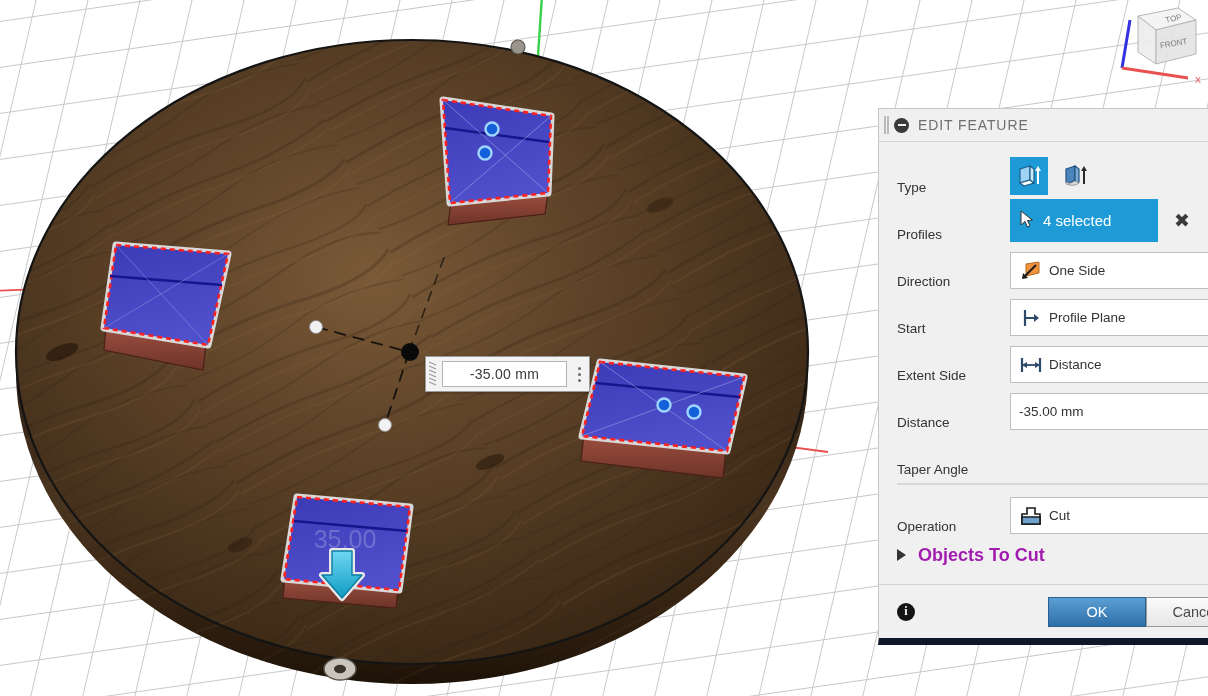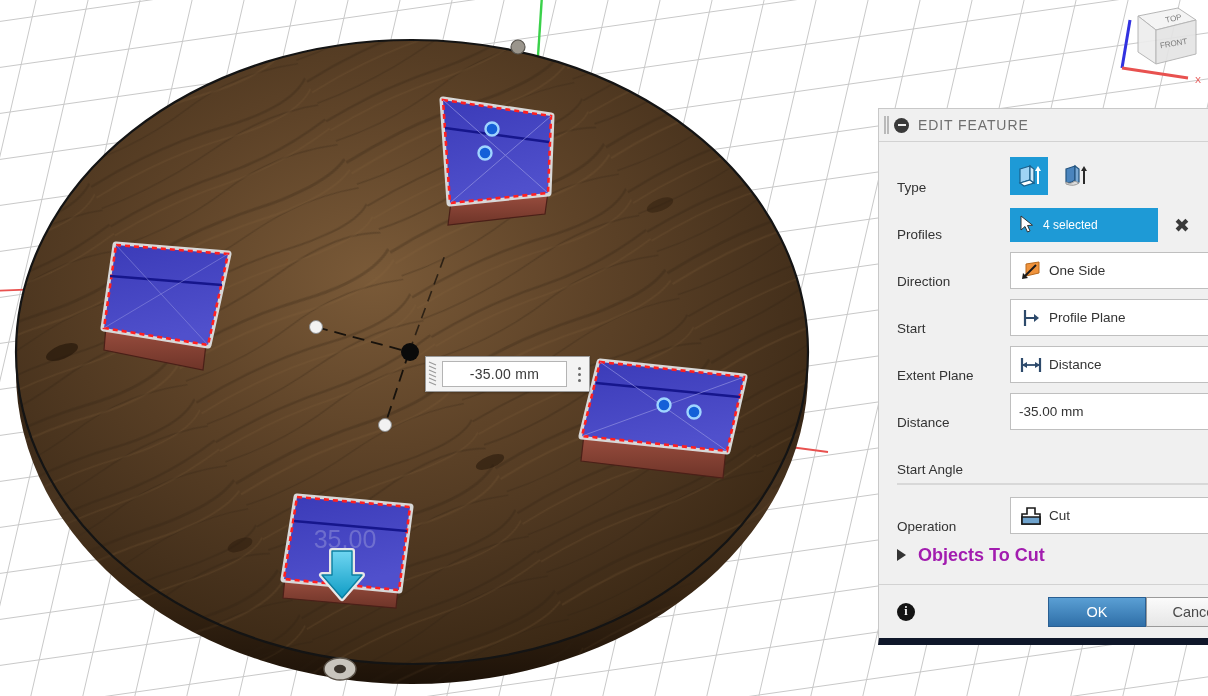--- a/index.html
+++ b/index.html
@@ -68,22 +68,22 @@
 
   
   .type-btns { display:flex; gap:8px; }
   .type-btn { width:38px; height:38px; display:flex; align-items:center; justify-content:center;
     background:transparent; border:none; cursor:pointer; }
   .type-btn.active { background:#1e9ad6; }
 
   
   .sel-chip {
     display:inline-flex; align-items:center; gap:8px;
-    background:#1e9ad6; color:#ffffff; height:34px; padding:0 16px 0 10px;
-    font-size:12px; cursor:pointer; min-width:148px;
+    background:#1e9ad6; color:#ffffff; height:43px; padding:0 16px 0 10px;
+    font-size:15px; cursor:pointer; min-width:148px;
   }
   .x-btn { margin-left:16px; font-size:19px; color:#3a3a3a; cursor:pointer;
     line-height:1; font-weight:400; }
 
   
   .dd {
     display:flex; align-items:center; height:37px; background:#ffffff;
     border:1px solid #bfbfbf; padding:0 6px 0 8px; cursor:pointer;
   }
   .dd .ic { width:24px; flex:0 0 24px; display:flex; align-items:center; justify-content:center; }
@@ -509,21 +509,21 @@
                 <path d="M13 5 L18 9 L13 13 Z" fill="#2d4a6b"></path>
               </svg>
             </span>
             <span class="txt">Profile Plane</span>
             <span class="caret"></span>
           </div>
         </div>
       </div>
 
       <div class="row">
-        <div class="row-label">Extent Plane</div>
+        <div class="row-label">Extent Side</div>
         <div class="ctl">
           <div class="dd">
             <span class="ic">
               <svg width="22" height="18" viewBox="0 0 22 18">
                 <line x1="2" y1="2" x2="2" y2="16" stroke="#2d4a6b" stroke-width="2.2"></line>
                 <line x1="20" y1="2" x2="20" y2="16" stroke="#2d4a6b" stroke-width="2.2"></line>
                 <line x1="3" y1="9" x2="19" y2="9" stroke="#2d4a6b" stroke-width="1.8"></line>
                 <path d="M2 9 L7 6 L7 12 Z" fill="#2d4a6b"></path>
                 <path d="M20 9 L15 6 L15 12 Z" fill="#2d4a6b"></path>
               </svg>
@@ -535,21 +535,21 @@
       </div>
 
       <div class="row">
         <div class="row-label">Distance</div>
         <div class="ctl">
           <div class="tf">-35.00 mm</div>
         </div>
       </div>
 
       <div class="row">
-        <div class="row-label">Start Angle</div>
+        <div class="row-label">Taper Angle</div>
       </div>
 
       <hr class="sep">
 
       <div class="row">
         <div class="row-label">Operation</div>
         <div class="ctl">
           <div class="dd">
             <span class="ic">
               <svg width="22" height="20" viewBox="0 0 22 20">

